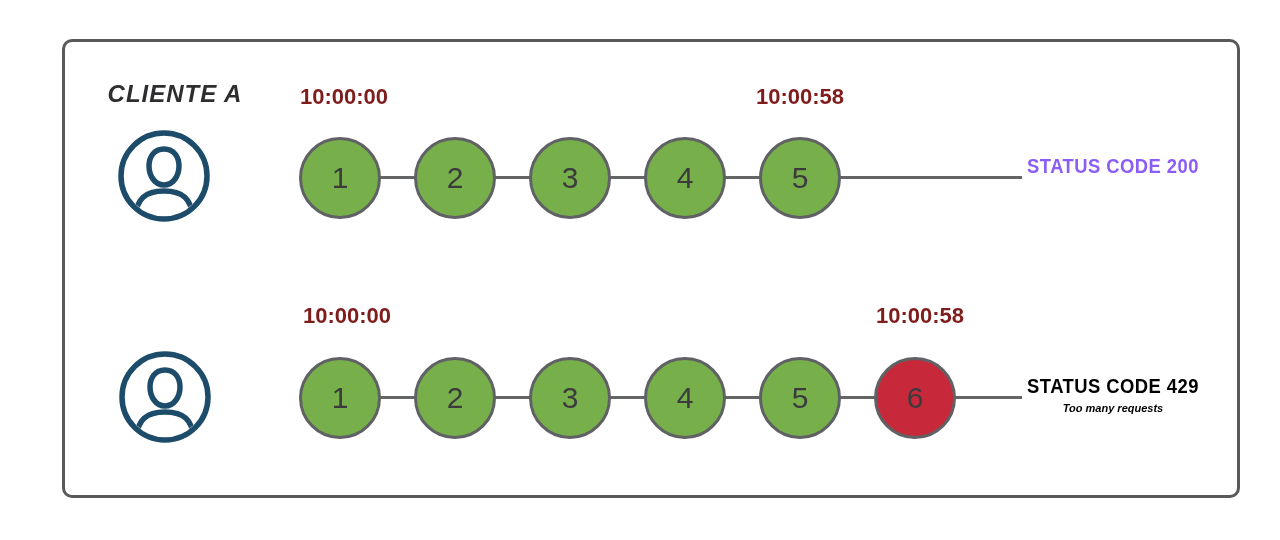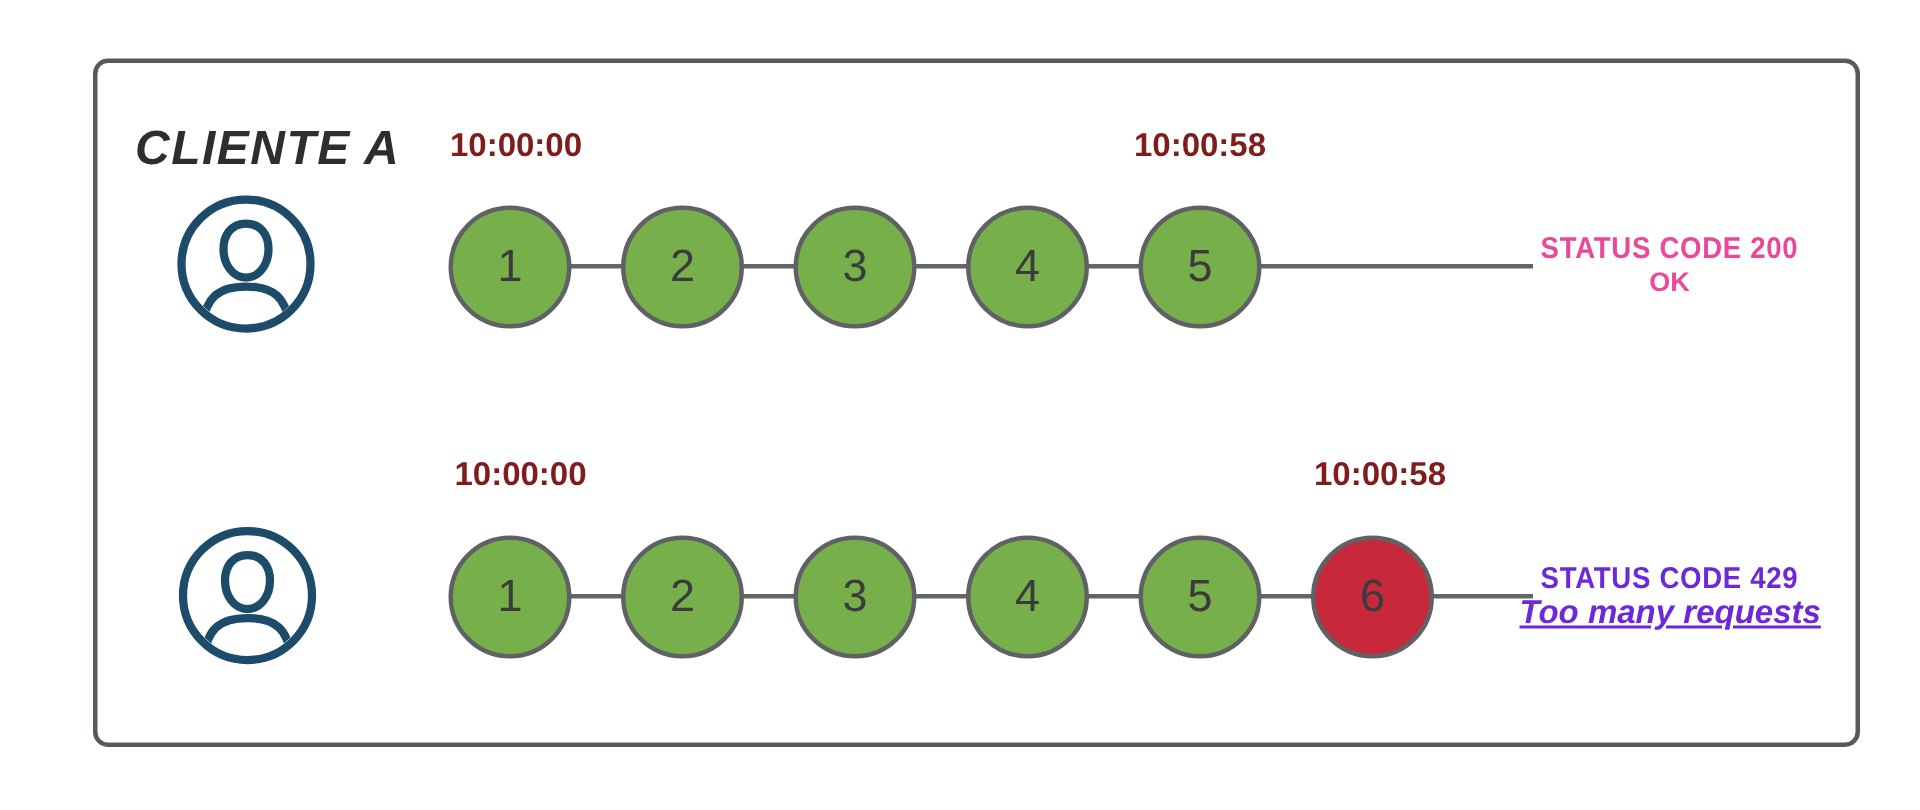--- a/index.html
+++ b/index.html
@@ -6,21 +6,21 @@
   #canvas{
     position:relative;width:1280px;height:540px;background:#ffffff;
     font-family:"Liberation Sans",sans-serif;overflow:hidden;
   }
   .frame{
     position:absolute;left:62px;top:39px;width:1178px;height:459px;
     border:3px solid #58595b;border-radius:10px;box-sizing:border-box;
   }
   .client-label{
     position:absolute;width:170px;text-align:center;
-    font-style:italic;font-weight:700;font-size:32px;color:#2e2e30;
+    font-style:italic;font-weight:700;font-size:24px;color:#2e2e30;
     letter-spacing:1px;white-space:nowrap;
   }
   .client-label.r1{left:90px;top:80px;}
   .client-label.r2{left:82px;top:296px;}
   .user-icon{position:absolute;width:96px;height:96px;}
   .user-icon.r1{left:116px;top:128px;}
   .user-icon.r2{left:117px;top:349px;}
   .timestamp{
     position:absolute;width:130px;text-align:center;
     font-weight:700;font-size:22px;color:#7f1d1d;white-space:nowrap;
@@ -39,23 +39,23 @@
     font-size:30px;font-weight:400;color:#3b3b3e;
   }
   .circle.ok{background:#77b04b;}
   .circle.blocked{background:#c8293a;}
   .status{
     position:absolute;width:200px;text-align:center;font-weight:700;
     line-height:22px;white-space:nowrap;
   }
   .status .line1{font-size:20px;letter-spacing:.5px;transform:scaleX(.92);transform-origin:center;}
   .status .line2{font-size:18px;}
-  .status.ok{color:#ec4899;}
-  .status.blocked{color:#6d28d9;text-align:center;}
-  .status.blocked .line2{font-style:italic;font-size:22px;text-decoration:underline;}
+  .status.ok{color:#8b5cf6;}
+  .status.blocked{color:#000000;text-align:center;}
+  .status.blocked .line2{font-style:italic;font-size:11px;}
   .status.r1{left:1013px;top:155px;}
   .status.r2{left:1013px;top:375px;}
 </style>
 </head>
 <body>
 
 <div id="canvas">
 
   <div class="frame"></div>
 
@@ -74,21 +74,20 @@
     </g>
   </svg>
 
   <div class="timestamp start r1">10:00:00</div>
   <div class="timestamp end r1">10:00:58</div>
 
   <div class="track r1"></div>
 
   <div class="status ok r1">
     <div class="line1">STATUS CODE 200</div>
-    <div class="line2">OK</div>
   </div>
 
 
   <svg class="user-icon r2" viewBox="0 0 96 96">
     <defs>
         <clipPath id="uc1">
           <circle cx="48" cy="48" r="40"></circle>
         </clipPath>
       </defs>
     <circle cx="48" cy="48" r="43" fill="none" stroke="#1c4c69" stroke-width="5.5"></circle>

